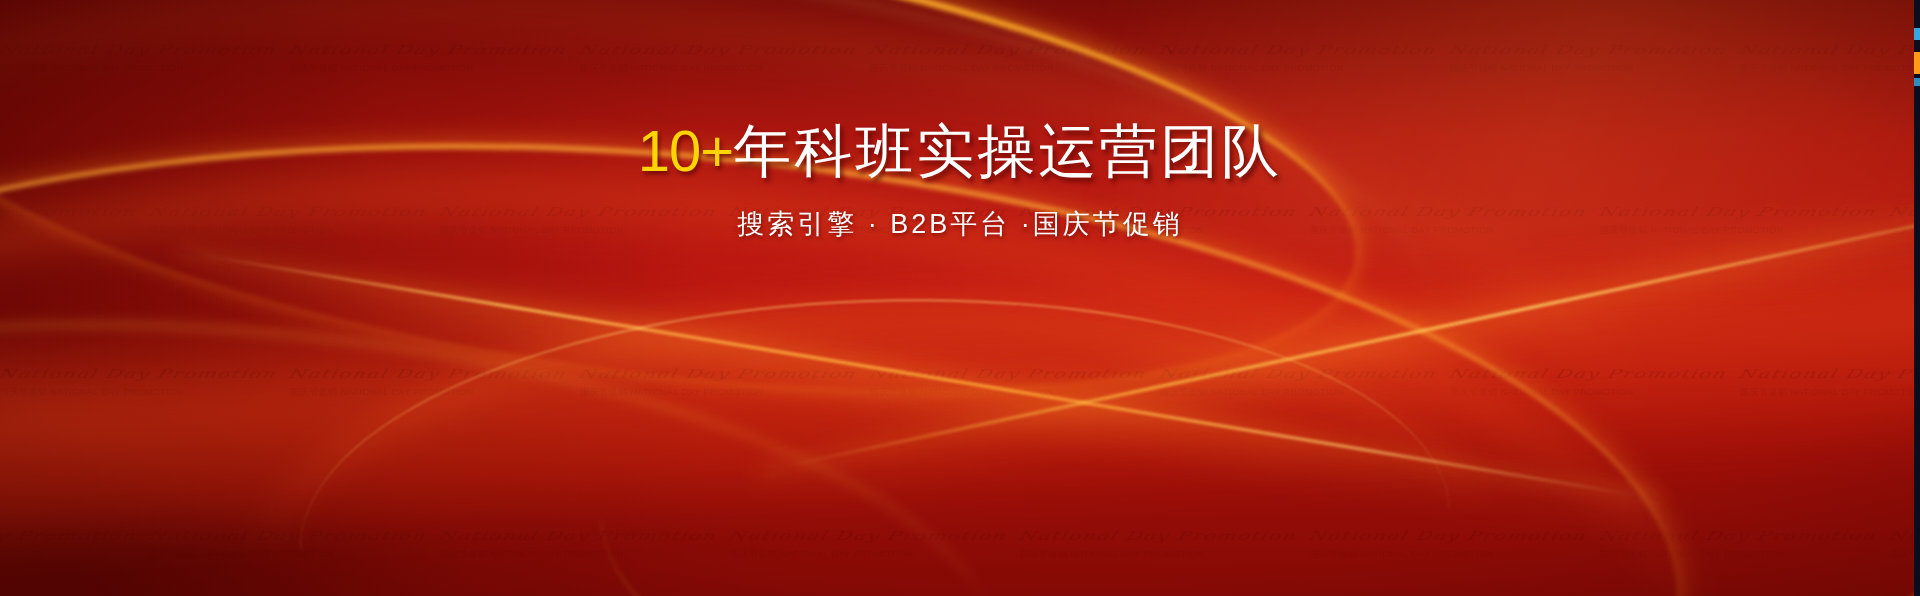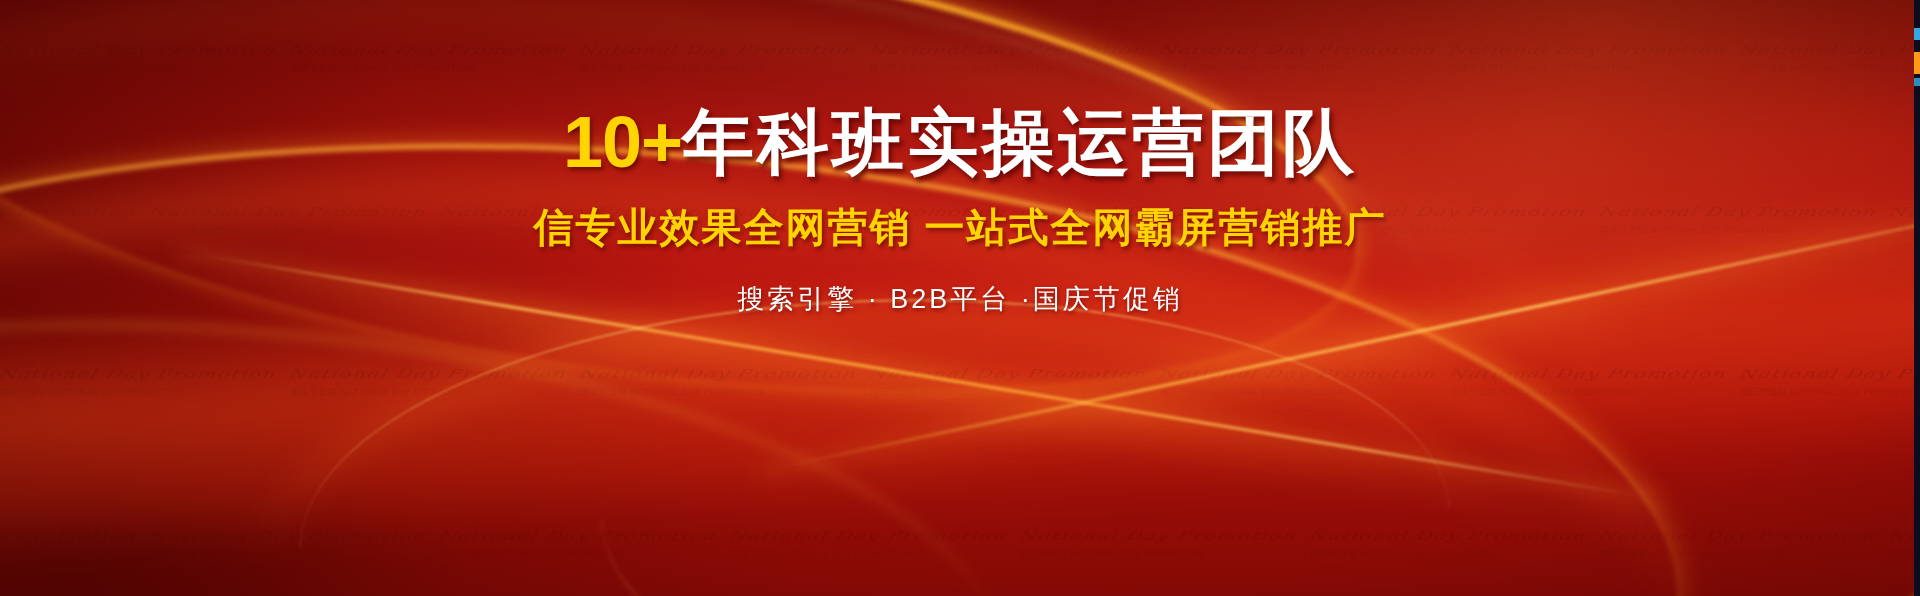--- a/index.html
+++ b/index.html
@@ -263,26 +263,26 @@
   
   .content {
     position: absolute;
     left: 0;
     right: 0;
     top: 106px;
     text-align: center;
     z-index: 20;
   }
   .headline {
-    font-size: 72px;
-    font-weight: bold;
+    font-size: 58px;
+    font-weight: normal;
     line-height: 1.0;
     letter-spacing: 1px;
     white-space: nowrap;
-    margin: 0;
+    margin: 16px;
   }
   .headline .num {
     color: #ffd400;
     text-shadow: 2px 3px 4px rgba(90,4,0,0.75);
     letter-spacing: -1px;
   }
   .headline .main {
     color: #ffffff;
     text-shadow: 3px 4px 5px rgba(90,4,0,0.82);
     letter-spacing: 3px;
@@ -475,21 +475,20 @@
   <div class="fold"></div>
   <div class="streak streak-d"></div>
   <div class="streak streak-e"></div>
   <div class="streak-f-glow"></div>
   <div class="streak-f"></div>
 
   <div class="vignette"></div>
 
   <div class="content">
     <h1 class="headline"><span class="num">10+</span><span class="main">年科班实操运营团队</span></h1>
-    <div class="subtitle">信专业效果全网营销  一站式全网霸屏营销推广</div>
     <div class="tagline">搜索引擎 · B2B平台 ·国庆节促销</div>
   </div>
 
   <div class="edge-sliver">
     <div class="s1"></div>
     <div class="s2"></div>
     <div class="s3"></div>
   </div>
 
 </div>

